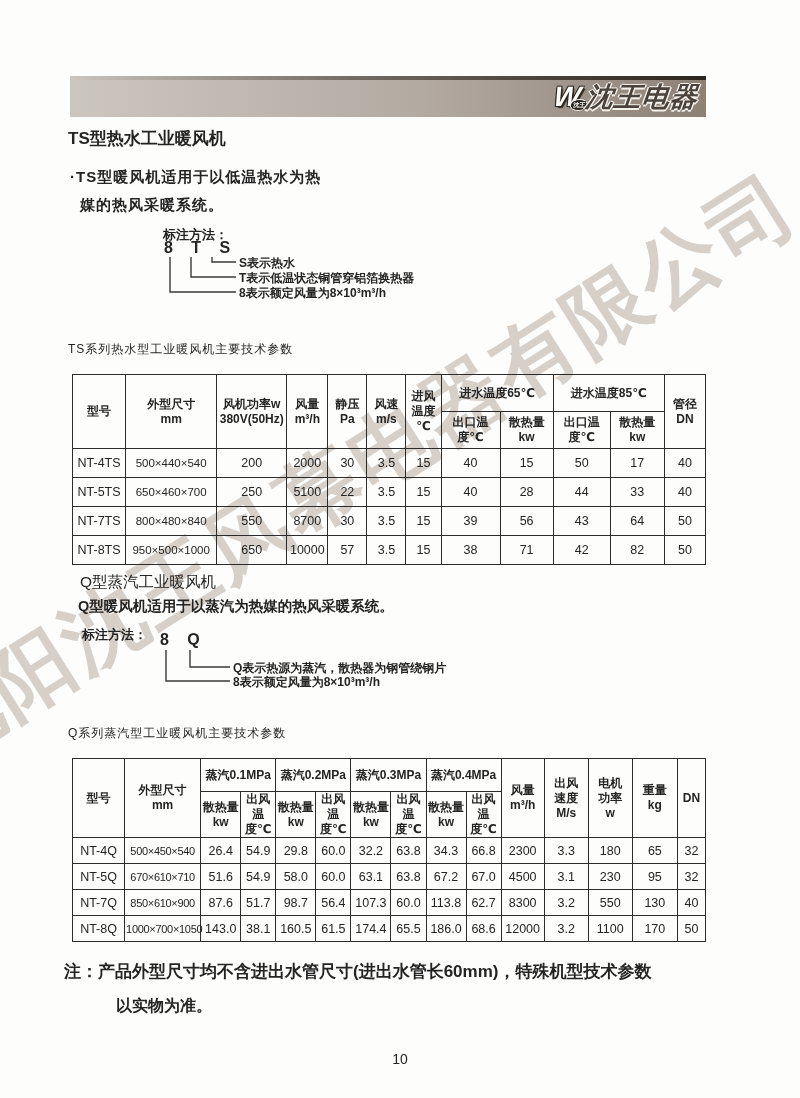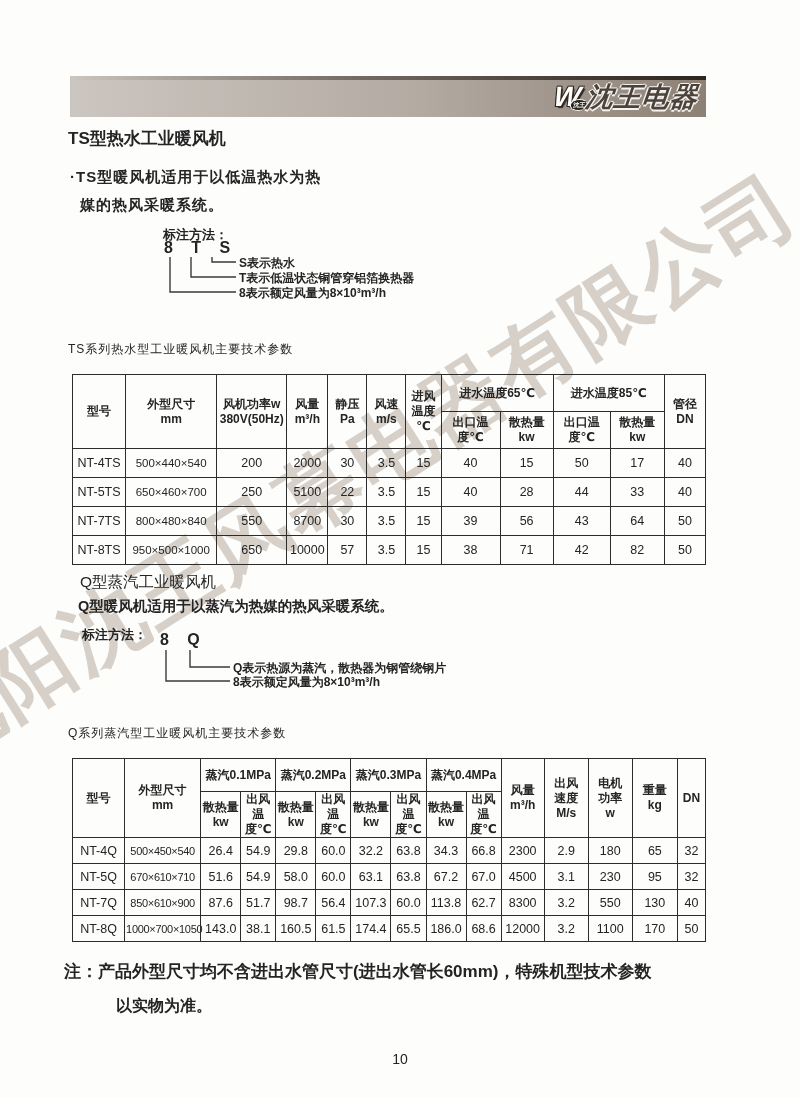--- a/index.html
+++ b/index.html
@@ -298,21 +298,21 @@
             <td>500×450×540</td>
             <td>26.4</td>
             <td>54.9</td>
             <td>29.8</td>
             <td>60.0</td>
             <td>32.2</td>
             <td>63.8</td>
             <td>34.3</td>
             <td>66.8</td>
             <td>2300</td>
-            <td>2.9</td>
+            <td>3.3</td>
             <td>180</td>
             <td>65</td>
             <td>32</td>
           </tr>
           <tr>
             <td>NT-5Q</td>
             <td>670×610×710</td>
             <td>51.6</td>
             <td>54.9</td>
             <td>58.0</td>

